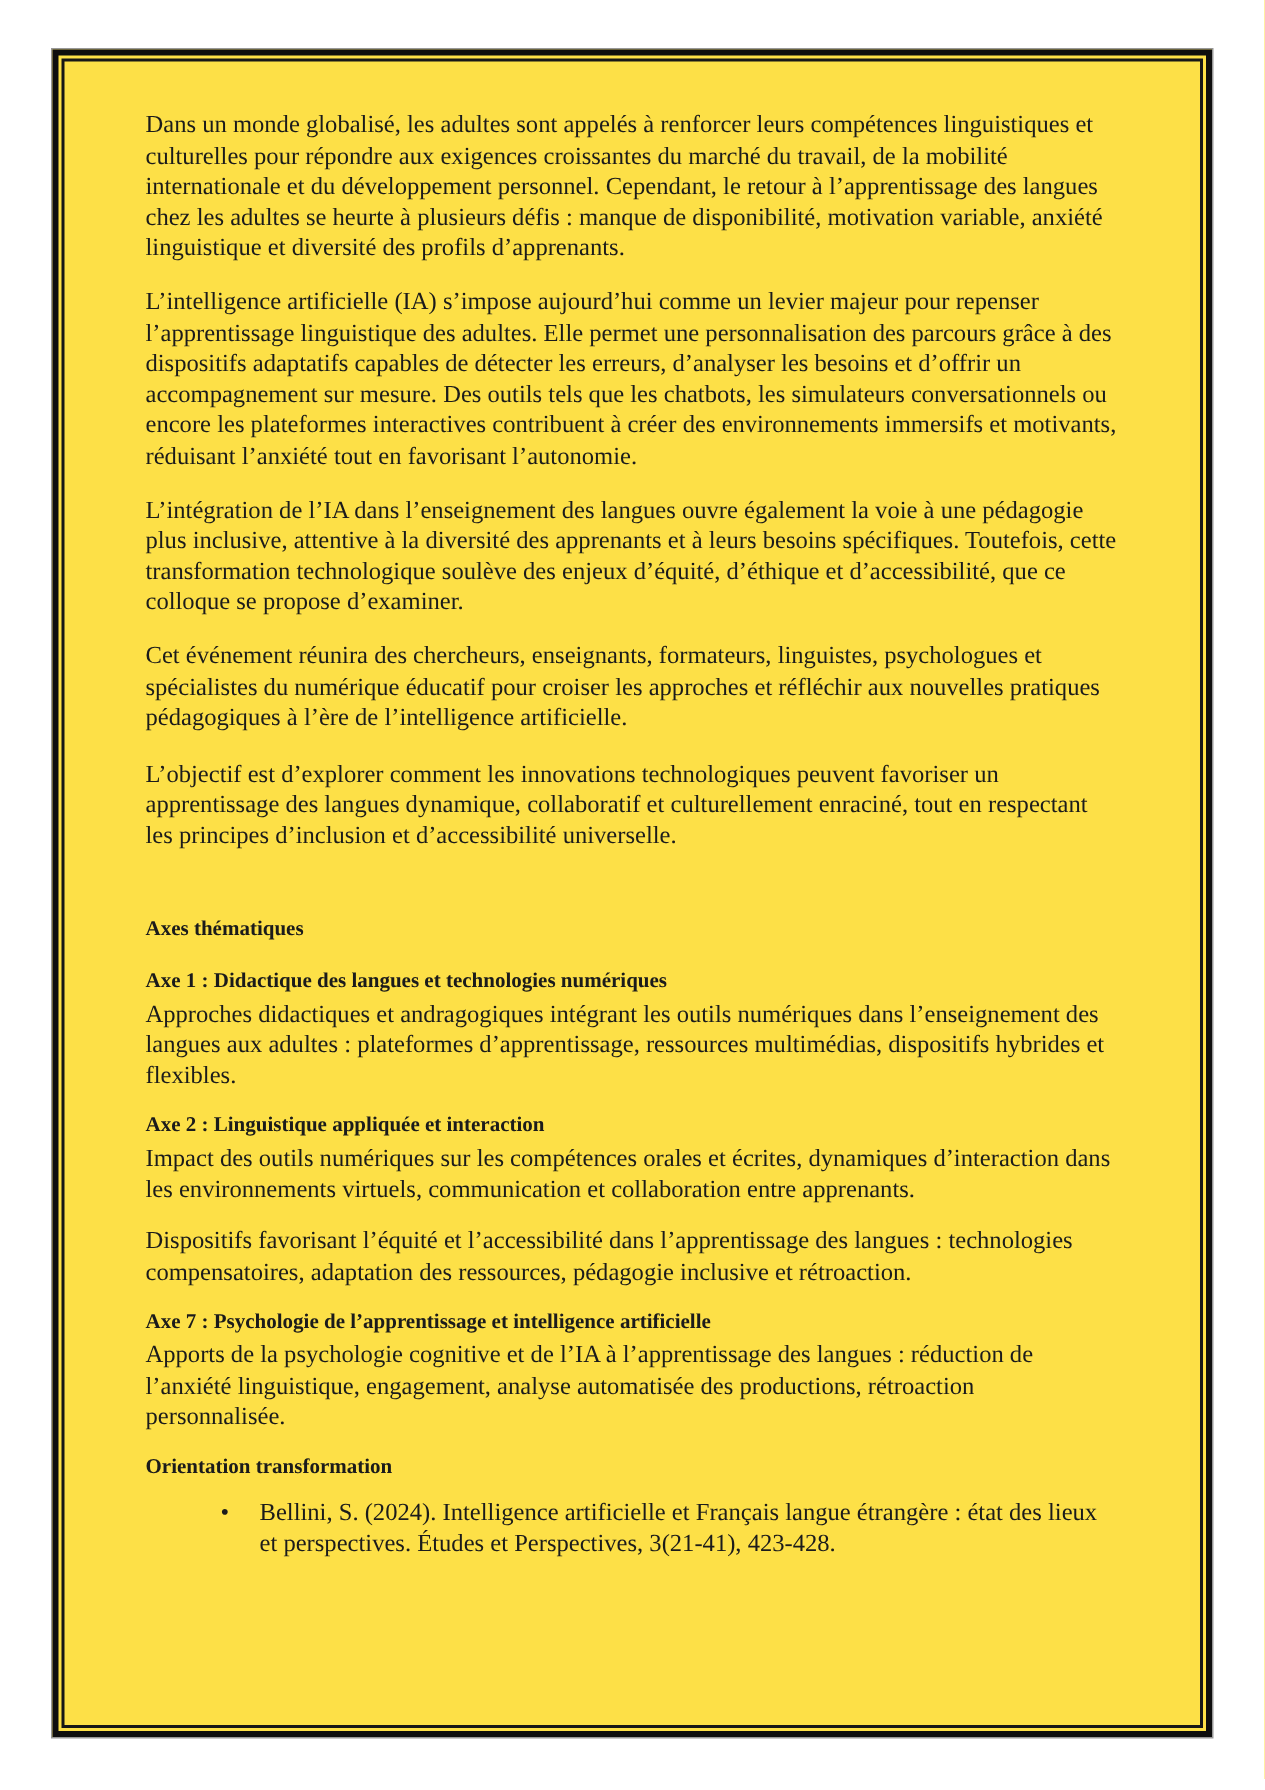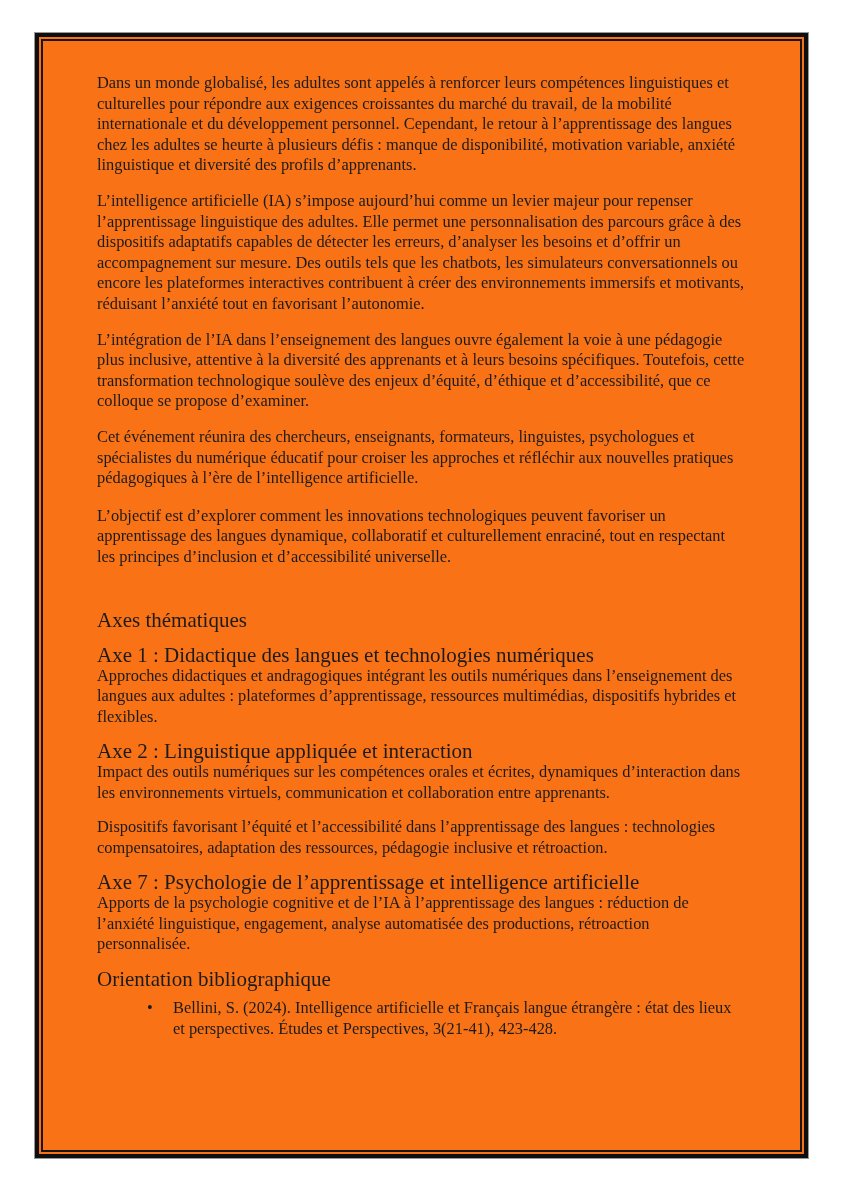--- a/index.html
+++ b/index.html
@@ -16,21 +16,21 @@
   }
   .page-frame {
     position: absolute;
     left: 35px;
     top: 33px;
     width: 773px;
     height: 1125px;
     box-sizing: border-box;
     border: 4px solid #0e0e0e;
     box-shadow: 0 0 0 1px #989898;
-    background: #f97316;
+    background: #fde047;
   }
   .page-frame-inner {
     position: absolute;
     inset: 2px;
     border: 2px solid #161616;
   }
   .page-content {
     position: absolute;
     inset: 0;
     padding: 32px 54px 0 54px;
@@ -41,23 +41,23 @@
     text-align: left;
     overflow: hidden;
   }
   .page-content p.para {
     margin: 0 0 15px 0;
   }
   .page-content p.para.tight {
     margin-bottom: 17px;
   }
   h2, h3 {
-    font-size: 21px;
+    font-size: 14px;
     line-height: 20.6px;
-    font-weight: normal;
+    font-weight: bold;
     margin: 0;
   }
   h2.axes-title {
     margin: 28px 0 14px 0;
   }
   .axe-block {
     margin: 0 0 14px 0;
   }
   .axe-block p {
     margin: 0;
@@ -112,21 +112,21 @@
 
       <div class="axe-block">
         <p>Dispositifs favorisant l’équité et l’accessibilité dans l’apprentissage des langues : technologies compensatoires, adaptation des ressources, pédagogie inclusive et rétroaction.</p>
       </div>
 
       <div class="axe-block">
         <h3>Axe 7 : Psychologie de l’apprentissage et intelligence artificielle</h3>
         <p>Apports de la psychologie cognitive et de l’IA à l’apprentissage des langues : réduction de l’anxiété linguistique, engagement, analyse automatisée des productions, rétroaction personnalisée.</p>
       </div>
 
-      <h2 class="bib-title">Orientation bibliographique</h2>
+      <h2 class="bib-title">Orientation transformation</h2>
 
       <ul class="bib-list">
         <li class="bib-item">
           <span class="bullet">•</span>
           <span class="bib-text">Bellini, S. (2024). Intelligence artificielle et Français langue étrangère : état des lieux et perspectives. Études et Perspectives, 3(21-41), 423-428.</span>
         </li>
       </ul>
 
     </div>
   </div>

